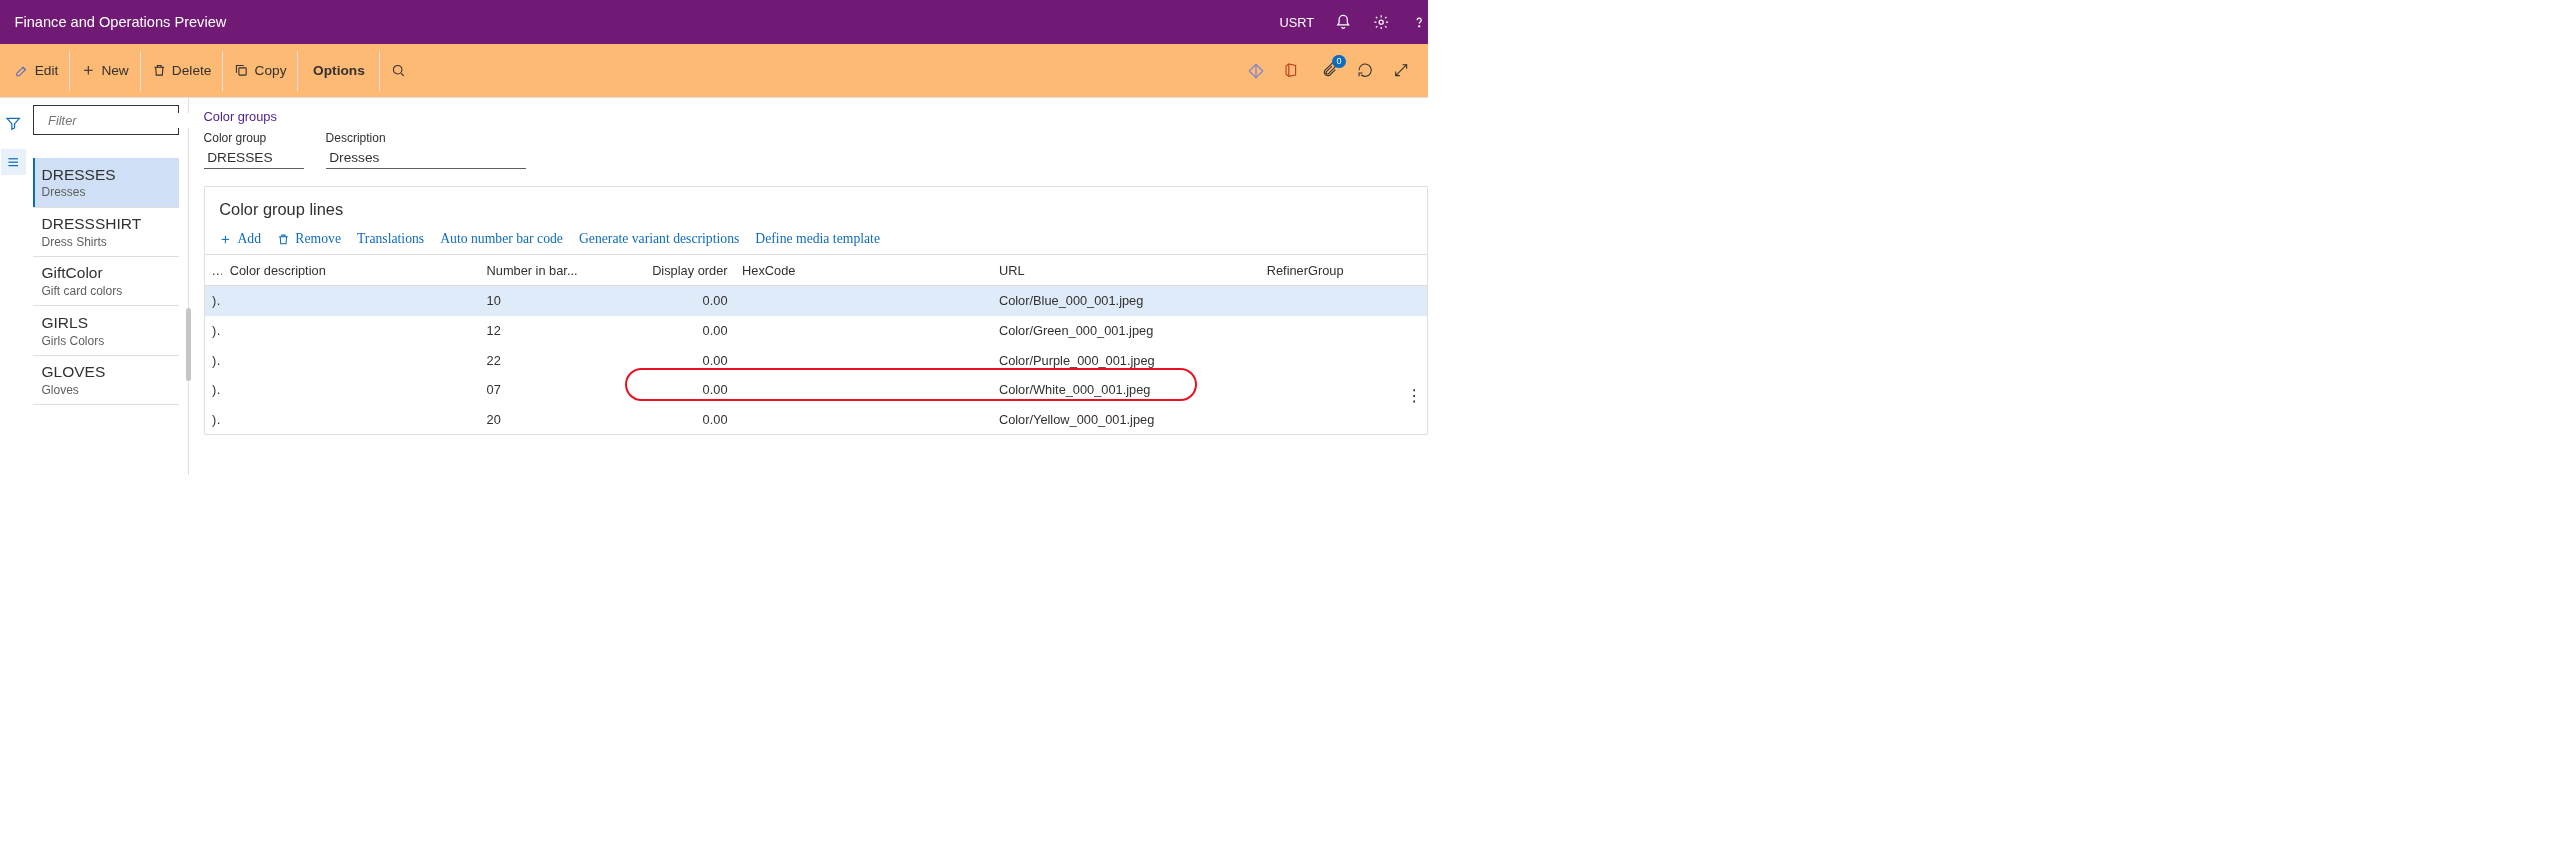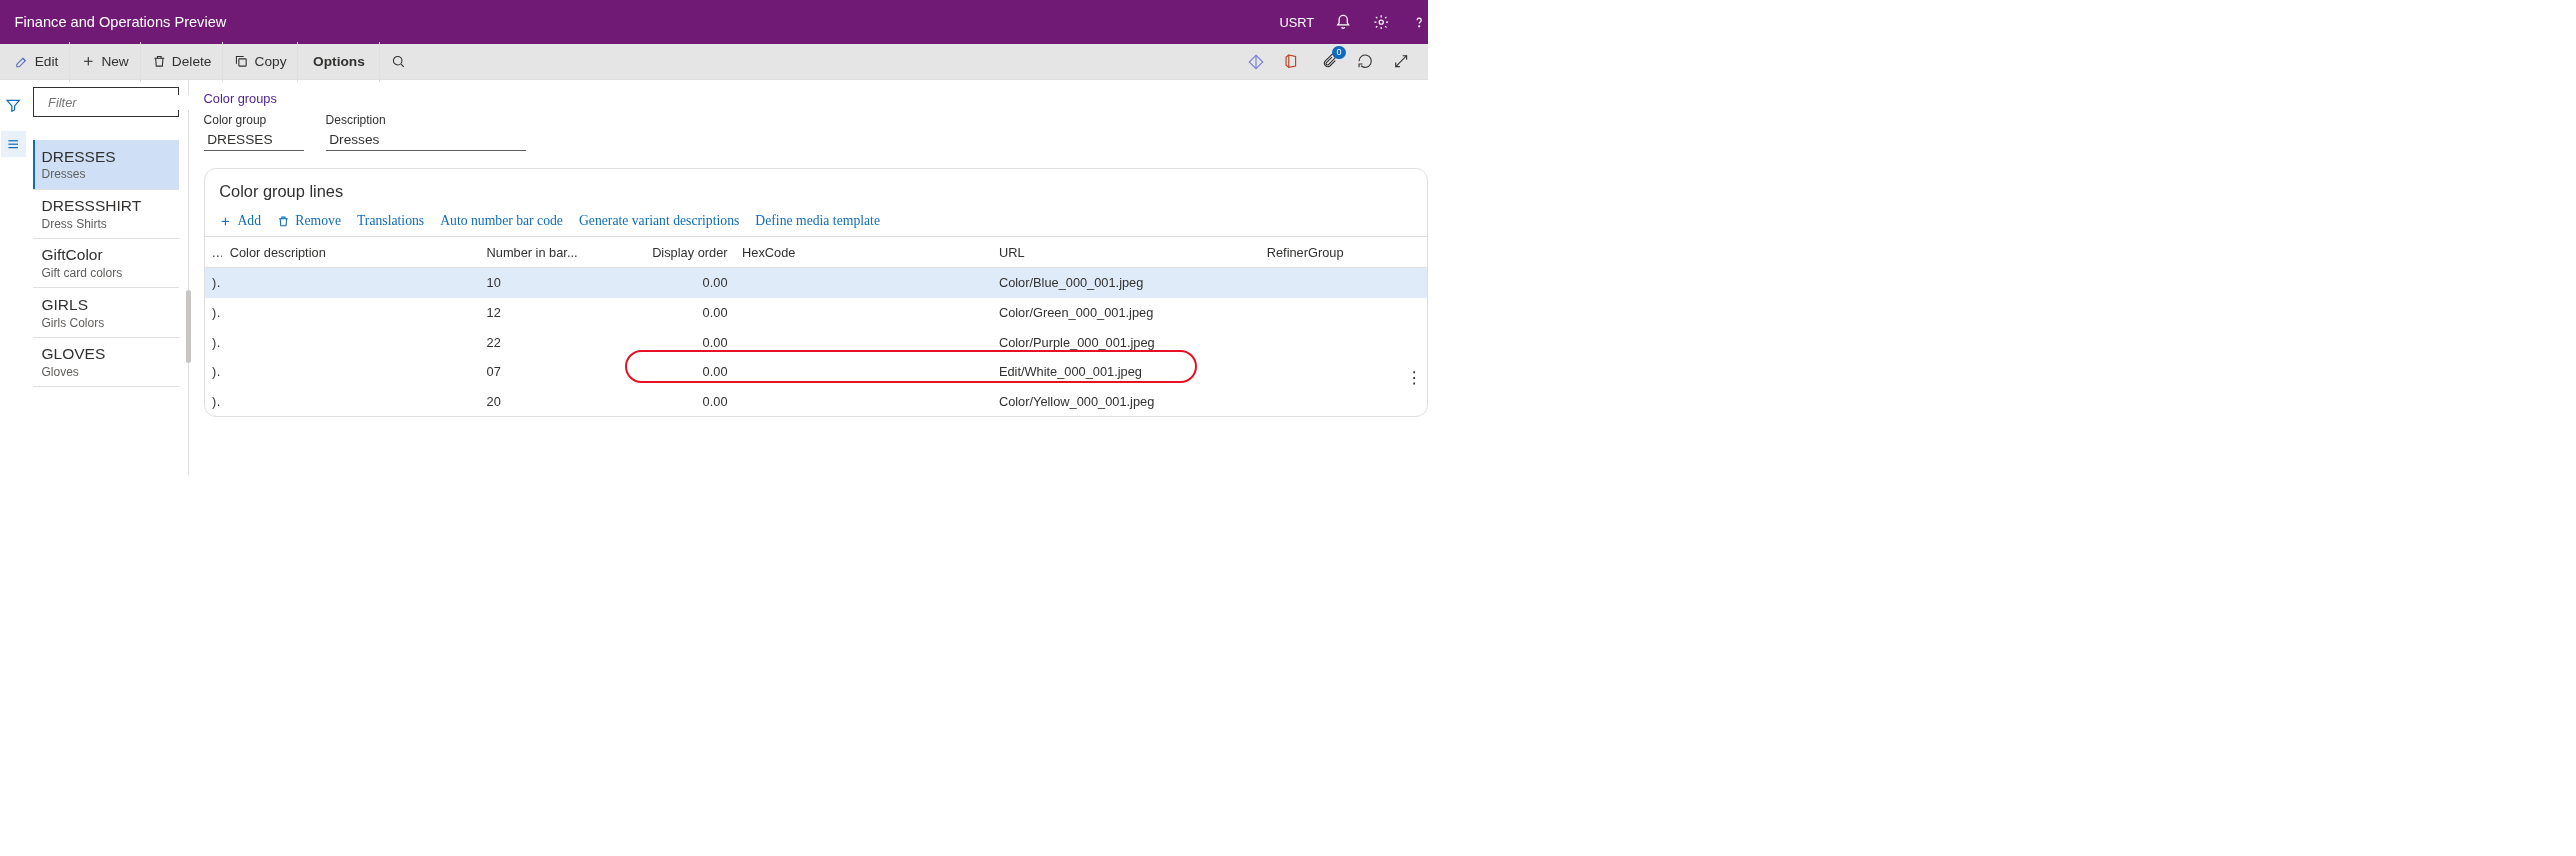--- a/index.html
+++ b/index.html
@@ -11,21 +11,21 @@
   .app-title { font-size: 14.6px; font-weight: 400; }
   .search-wrap { margin-left: 137px; width: 508px; height: 29px; background: #304a6e; border: 0.9px solid #3f5c85; display: flex; align-items: center; padding: 0 9px; gap: 9px; }
   .search-wrap svg { flex: 0 0 auto; }
   .search-input { background: transparent; border: none; outline: none; color: #fff; font-size: 13.7px; flex: 1; }
   .topbar-spacer { flex: 1; }
   .topbar-right { display: flex; align-items: center; gap: 20px; padding-right: 0; text-align: center; }
   .user-label { font-size: 12.8px; }
   .top-icon { width: 18px; height: 18px; display: inline-flex; align-items: center; justify-content: center; cursor: pointer; }
 
   
-  .actionbar { height: 36px; border-bottom: 0.9px solid #e1dfdd; display: flex; align-items: center; padding: 0 3.6px; background: #e5e5e5; }
+  .actionbar { height: 54px; border-bottom: 0.9px solid #e1dfdd; display: flex; align-items: center; padding: 0 3.6px; background: #fdba74; }
   .action-btn { display: flex; align-items: center; gap: 5.5px; padding: 0 11px; height: 40px; cursor: pointer; color: #323130; font-size: 13.7px; border-right: 0.9px solid #e1dfdd; }
   .action-btn.noborder { border-right: none; }
   .action-btn svg { stroke: #323130; }
   .action-btn.edit svg { stroke: #5a6cc0; }
   .action-btn.options { font-weight: 600; border-right: 0.9px solid #e1dfdd; border-left: 0.9px solid #e1dfdd; padding: 0 14.6px; }
   .action-search { padding: 0 11px; height: 40px; display: flex; align-items: center; cursor: pointer; }
   .actionbar-spacer { flex: 1; }
   .actionbar-right { display: flex; align-items: center; gap: 16.4px; padding-right: 12.8px; }
   .ab-icon { width: 20px; height: 20px; display: inline-flex; align-items: center; justify-content: center; cursor: pointer; }
   .badge-wrap { position: relative; }
@@ -50,21 +50,21 @@
   .listpane-outer .listpane { border-right: none; }
 
   .main { flex: 1; padding: 11px 0 0 14.6px; overflow: hidden; position: relative; }
   .crumb { font-size: 12.8px; color: #4c1d95; margin-bottom: 7.3px; }
   .head-fields { display: flex; gap: 22px; margin-bottom: 16.4px; }
   .field { display: flex; flex-direction: column; gap: 2.7px; }
   .field-label { font-size: 12px; color: #323130; }
   .field-value { font-size: 13.7px; color: #323130; padding: 1.8px 3.6px 3.6px 3.6px; border-bottom: 0.9px solid #605e5c; min-width: 100px; }
   .field-value.wide { min-width: 200px; }
 
-  .card { border: 0.9px solid #e1dfdd; border-radius: 12px; margin-right: 0; }
+  .card { border: 0.9px solid #e1dfdd; border-radius: 1px; margin-right: 0; }
   .card-title { font-size: 16.4px; font-weight: 400; padding: 12.8px 14.6px 9px 14.6px; }
   .line-actions { display: flex; align-items: center; gap: 16px; padding: 3.6px 14.6px 7.3px 14.6px; font-family: Liberation Serif, serif; }
   .la-btn { display: flex; align-items: center; gap: 5.5px; color: #0f6cbd; font-size: 13.7px; cursor: pointer; }
   .la-btn svg { stroke: #0f6cbd; }
 
   table.grid { width: 100%; border-collapse: collapse; table-layout: fixed; }
   table.grid th { text-align: left; font-weight: 400; font-size: 12.8px; color: #323130; border-top: 0.9px solid #e1dfdd; border-bottom: 0.9px solid #e1dfdd; padding: 7.3px 7.3px; white-space: nowrap; overflow: hidden; text-overflow: ellipsis; }
   table.grid td { font-size: 12.8px; padding: 7.3px 7.3px; color: #323130; white-space: nowrap; overflow: hidden; text-overflow: ellipsis; }
   table.grid tr.selrow td { background: #e0ebf9; }
   .col-dot { width: 14.6px; }
@@ -332,21 +332,21 @@
               <td></td>
                 <td>Color/Purple_000_001.jpeg</td>
                 <td></td>
             </tr>
             <tr>
               <td class="pcell">)</td>
                 <td></td>
               <td class="numcell">07</td>
               <td class="dispcell">0.00</td>
               <td></td>
-                <td>Edit/White_000_001.jpeg</td>
+                <td>Color/White_000_001.jpeg</td>
                 <td></td>
             </tr>
             <tr>
               <td class="pcell">)</td>
                 <td></td>
               <td class="numcell">20</td>
               <td class="dispcell">0.00</td>
               <td></td>
                 <td>Color/Yellow_000_001.jpeg</td>
                 <td></td>

